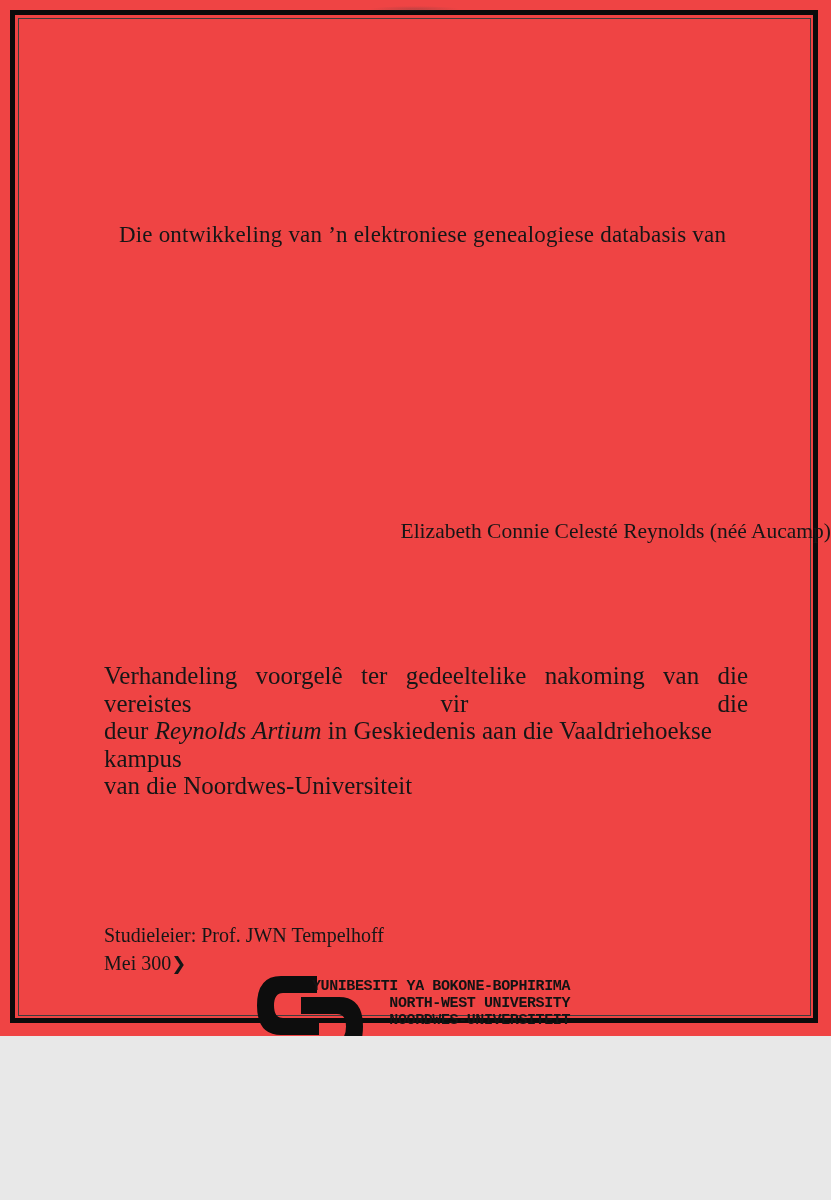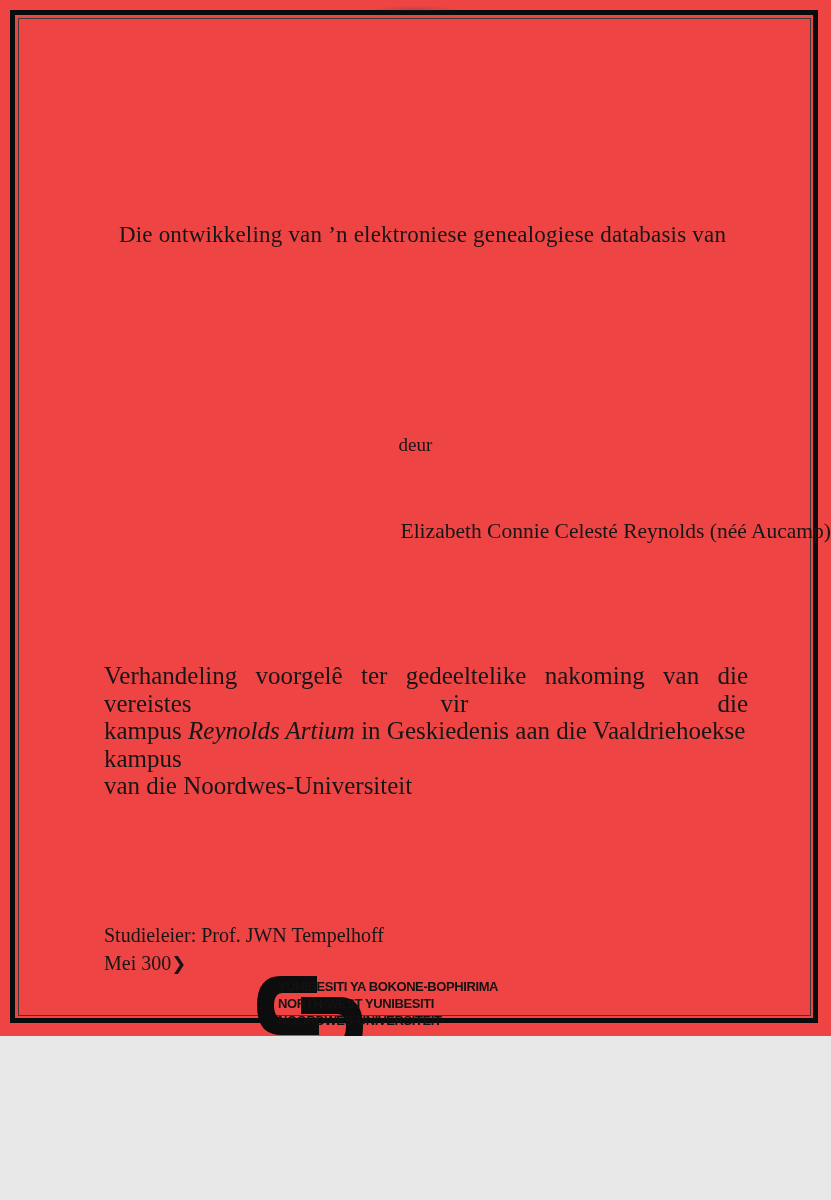--- a/index.html
+++ b/index.html
@@ -66,23 +66,23 @@
     letter-spacing: -1px;
   }
   .logo-mark {
     position: absolute;
     top: 974px; left: 257px;
     width: 106px; height: 83px;
   }
   .logo-text {
     position: absolute;
     top: 978px; left: 278px; width: 292px;
-    text-align: left;
-    font-family: Liberation Sans, sans-serif;
-    font-size: 13px;
+    text-align: right;
+    font-family: Liberation Mono, monospace;
+    font-size: 15px;
     font-weight: 700;
     letter-spacing: -0.4px;
     line-height: 17.2px;
     color: #131313;
     white-space: nowrap;
   }
   .smudge {
     position: absolute;
     top: 6px; left: 370px; width: 90px; height: 6px;
     background: radial-gradient(closest-side, rgba(60,60,60,0.25), rgba(60,60,60,0));
@@ -94,39 +94,38 @@
 <div class="page">
 
   <div class="frame-outer"></div>
   <div class="frame-inner"></div>
   <div class="smudge"></div>
 
   <div class="title-block">
     <div>Die ontwikkeling van ’n elektroniese genealogiese databasis van</div>
   </div>
 
-  <div class="byline">deur</div>
 
   <div class="author">Elizabeth Connie Celesté Reynolds (néé Aucamp)</div>
 
   <div class="statement">
     <div class="justified">Verhandeling voorgelê ter gedeeltelike nakoming van die vereistes vir die</div>
-    <div><span>kampus </span><i>Reynolds Artium</i><span> in Geskiedenis aan die Vaaldriehoekse kampus</span></div>
+    <div><span>deur </span><i>Reynolds Artium</i><span> in Geskiedenis aan die Vaaldriehoekse kampus</span></div>
     <div>van die Noordwes-Universiteit</div>
   </div>
 
   <div class="supervisor-block">
     <div>Studieleier: Prof. JWN Tempelhoff</div>
     <div><span>Mei 300</span><span class="date-glyph">❯</span></div>
   </div>
 
   <svg class="logo-mark" viewBox="0 0 106 83" aria-hidden="true">
     <path fill="#0d0d0d" d="M 60 2 L 24 2 Q 0 2 0 31.5 Q 0 61 24 61 L 62 61 L 62 44 L 26 44 Q 17 44 17 31.5 Q 17 19 26 19 L 60 19 Z"></path>
     <path fill="#0d0d0d" d="M 44 23 L 82 23 Q 106 23 106 52.5 Q 106 83 82 83 L 40 83 L 40 66 L 80 66 Q 89 66 89 52.5 Q 89 40 80 40 L 44 40 Z"></path>
   </svg>
 
   <div class="logo-text">
     <div>YUNIBESITI YA BOKONE-BOPHIRIMA</div>
-    <div>NORTH-WEST YUNIBESITI</div>
+    <div>NORTH-WEST UNIVERSITY</div>
     <div>NOORDWES-UNIVERSITEIT</div>
   </div>
 
 </div>
 
 </body></html>

